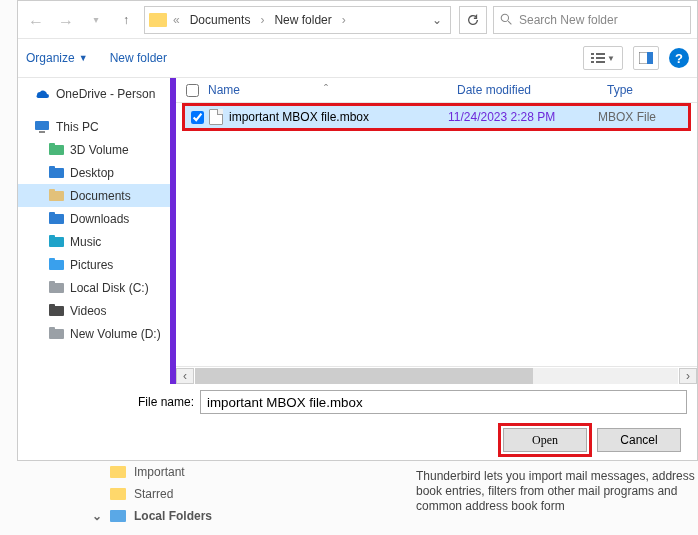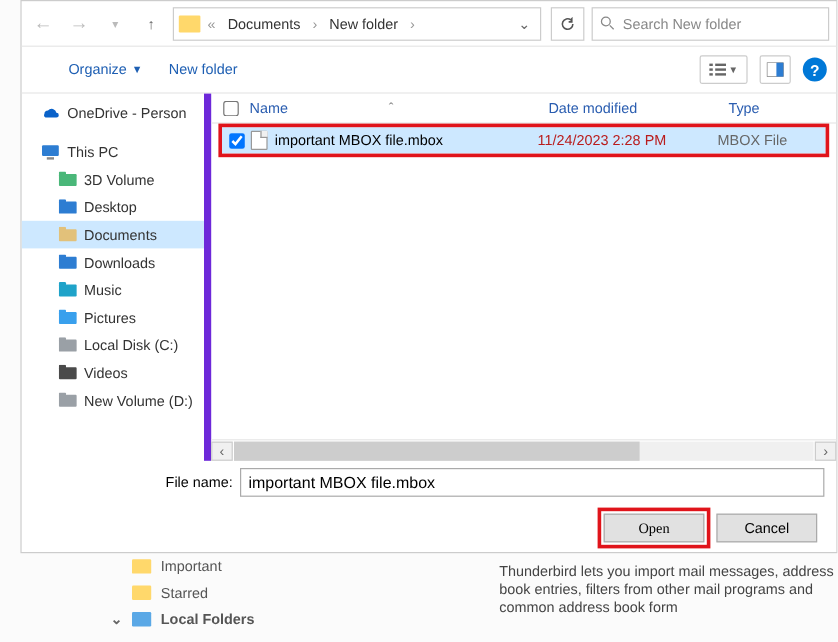--- a/index.html
+++ b/index.html
@@ -12,21 +12,21 @@
 .navbar { height: 38px; display: flex; align-items: center; padding: 0 6px; gap: 6px; border-bottom: 1px solid #e6e6e6; }
 .nav-arrow { width: 24px; height: 24px; display: flex; align-items: center; justify-content: center; color: #bbb; font-size: 16px; }
 .nav-up { width: 24px; height: 24px; display: flex; align-items: center; justify-content: center; color: #666; }
 .addrbar { flex: 1; height: 28px; border: 1px solid #ccc; display: flex; align-items: center; padding: 0 4px; gap: 4px; background: #fff; }
 .folder-ico { width: 18px; height: 14px; background: #ffd86b; border-radius: 1px; }
 .crumb-sep { color: #999; padding: 0 2px; }
 .crumb { padding: 2px 4px; color: #333; }
 .addr-drop { margin-left: auto; color: #666; padding: 0 4px; }
 .refresh-btn { width: 28px; height: 28px; border: 1px solid #ccc; display: flex; align-items: center; justify-content: center; margin-left: 2px; }
 .searchbox { width: 198px; height: 28px; border: 1px solid #ccc; display: flex; align-items: center; padding: 0 6px; gap: 6px; color: #888; background:#fff;}
-.toolbar { height: 38px; display: flex; align-items: center; padding: 0 8px; gap: 22px; margin-left: 31px; }
+.toolbar { height: 38px; display: flex; align-items: center; padding: 0 8px; gap: 22px; }
 .tool-link { color: #1e5fb3; display: flex; align-items: center; gap: 4px; }
 .tool-right { margin-left: auto; display: flex; align-items: center; gap: 10px; }
 .view-btn { width: 40px; height: 24px; border: 1px solid #ccc; border-radius: 2px; display: flex; align-items: center; justify-content: center; gap: 2px; }
 .help-btn { width: 20px; height: 20px; border-radius: 50%; background: #0078d7; color: #fff; display: flex; align-items: center; justify-content: center; font-weight: bold; font-size: 13px; }
 .content { flex: 1; display: flex; border-top: 1px solid #e6e6e6; min-height: 0; }
 .tree { width: 158px; border-right: 6px solid #6d28d9; padding: 4px 0; overflow: hidden; }
 .tree-item { height: 23px; display: flex; align-items: center; padding-left: 16px; gap: 6px; white-space: nowrap; color: #333; }
 .tree-item.indent { padding-left: 30px; }
 .tree-item.sel { background: #cde8ff; }
 .tree-spacer { height: 10px; }
@@ -36,21 +36,21 @@
 .hcb { width: 20px; display: flex; align-items: center; justify-content: center; }
 .hname { flex: 1; padding-left: 6px; display: flex; align-items: center; gap: 4px; }
 .hsort { margin-left: 80px; color: #888; }
 .hdate { width: 150px; }
 .htype { width: 90px; }
 .filelist { flex: 1; position: relative; }
 .filehl { position: absolute; left: 6px; right: 6px; top: 0px; height: 28px; border: 3px solid #e0141b; }
 .filerow { height: 22px; display: flex; align-items: center; background: #cde8ff; margin: 3px 9px 0 9px; padding-left: 0px; }
 .rcb { width: 20px; display: flex; align-items: center; justify-content: center; margin-left:2px;}
 .rname { flex: 1; display: flex; align-items: center; gap: 6px; padding-left: 2px; }
-.rdate { width: 150px; color: #b91c1c; }
+.rdate { width: 150px; color: #6d28d9; }
 .rtype { width: 90px; color: #666; }
 .file-ico { width: 14px; height: 16px; background: #fff; border: 1px solid #999; border-radius: 1px; position: relative; }
 .file-ico::after { content: ""; position: absolute; top: -1px; right: -1px; width: 5px; height: 5px; background: #f0f0f0; border-left: 1px solid #999; border-bottom: 1px solid #999; }
 .hscroll { height: 18px; border-top: 1px solid #e6e6e6; display: flex; align-items: center; }
 .hscroll-btn { width: 18px; height: 16px; display: flex; align-items: center; justify-content: center; color: #666; background: #f0f0f0; border: 1px solid #ccc; }
 .hscroll-track { flex: 1; height: 16px; background: #f0f0f0; margin: 0 1px; position: relative; }
 .hscroll-thumb { position: absolute; left: 0; width: 70%; height: 100%; background: #cdcdcd; }
 .filename-row { height: 36px; display: flex; align-items: center; padding: 0 10px; gap: 6px; }
 .filename-row label { margin-left: 110px; }
 .filename-input { flex: 1; height: 24px; border: 1px solid #aaa; padding: 0 6px; background: #fff; }

